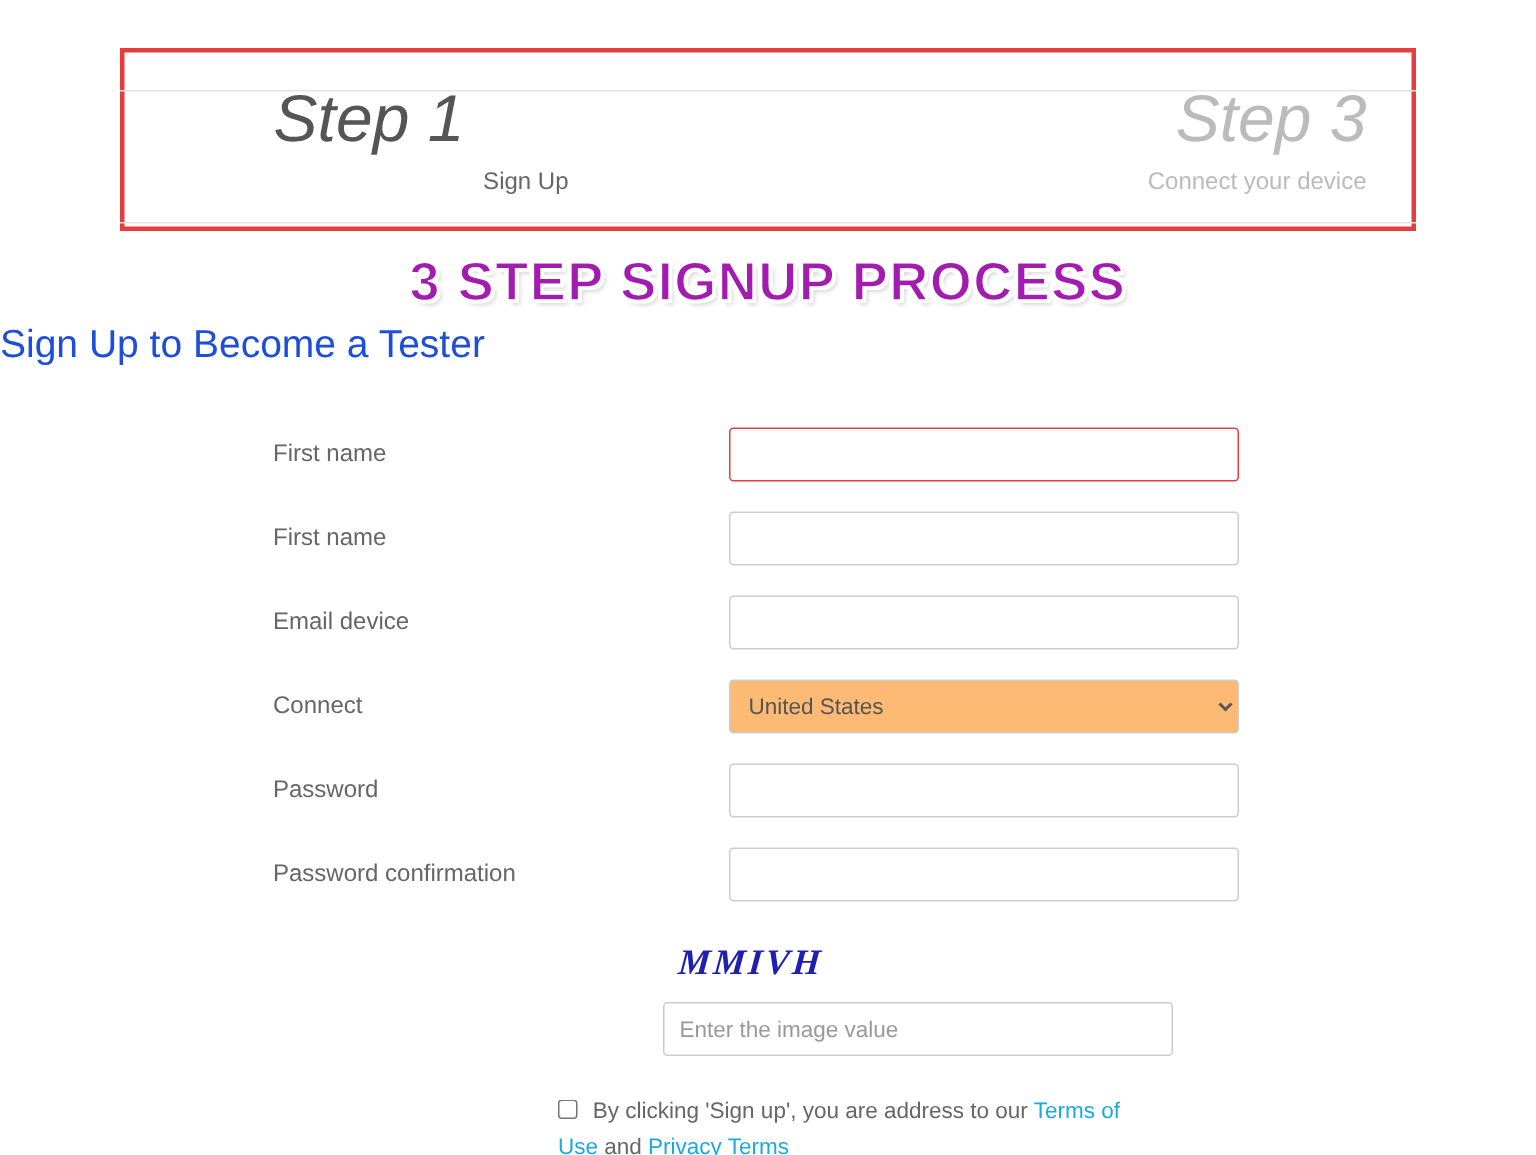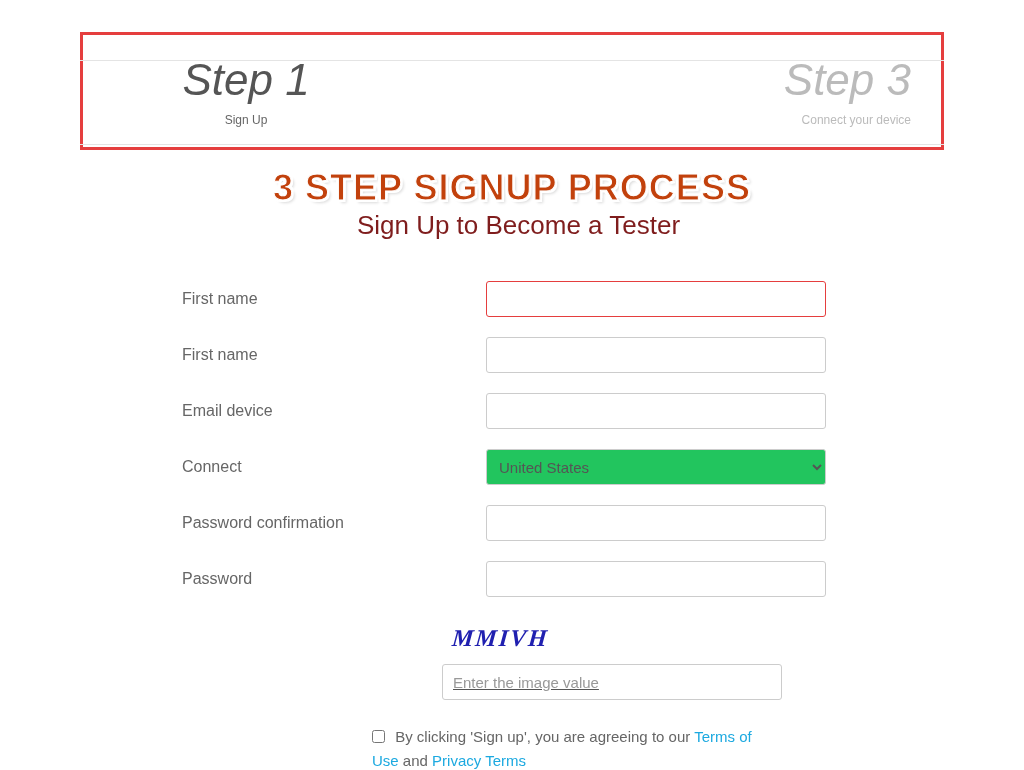--- a/index.html
+++ b/index.html
@@ -48,58 +48,57 @@
       text-align: center;
     }
     .step-title {
       font-size: 44px;
       font-weight: 400;
       color: #555;
       margin-bottom: 8px;
       font-style: italic;
     }
     .step-subtitle {
-      font-size: 12px;
+      font-size: 16px;
       color: #666;
+      text-align: right;
     }
     .step.inactive .step-title {
       color: #bbb;
     }
     .step.inactive .step-subtitle {
       color: #bbb;
     }
     .annotation-overlay {
       position: absolute;
       top: 135px;
       left: 0;
       right: 0;
       text-align: center;
       pointer-events: none;
     }
     .annotation-text {
       font-size: 36px;
       font-weight: 700;
-      color: #c2410c;
+      color: #a21caf;
       -webkit-text-stroke: 1px #fff;
       text-shadow:
         2px 2px 0 #fff,
         -2px 2px 0 #fff,
         2px -2px 0 #fff,
         -2px -2px 0 #fff,
         3px 3px 3px rgba(0,0,0,0.15);
       letter-spacing: 1px;
     }
     .form-heading {
-      text-align: center;
       font-size: 26px;
       font-weight: 400;
-      color: #7f1d1d;
+      color: #1d4ed8;
       margin-top: 60px;
       margin-bottom: 40px;
-      padding-left: 13px;
     }
     .form-container {
       width: 720px;
       margin: 0 auto;
       padding-left: 30px;
     }
     .form-row {
       display: flex;
       align-items: center;
       margin-bottom: 20px;
@@ -128,21 +127,21 @@
       border: 1px solid #e53e3e;
     }
     .form-select {
       width: 100%;
       height: 36px;
       border: 1px solid #ccc;
       border-radius: 3px;
       padding: 0 8px;
       font-size: 15px;
       color: #555;
-      background: #22c55e;
+      background: #fdba74;
     }
     .captcha-section {
       margin-left: 260px;
       width: 340px;
     }
     .captcha-image {
       font-family: "Times New Roman", serif;
       font-size: 24px;
       font-weight: bold;
       font-style: italic;
@@ -152,21 +151,20 @@
       transform: skewX(-5deg);
     }
     .captcha-input {
       width: 100%;
       height: 36px;
       border: 1px solid #ccc;
       border-radius: 3px;
       padding: 16px 10px;
       font-size: 15px;
       color: #555;
-      text-decoration: underline;
     }
     .captcha-input::placeholder {
       color: #999;
     }
     .terms-section {
       margin-left: 190px;
       width: 400px;
       margin-top: 25px;
       font-size: 15px;
       color: #666;
@@ -231,36 +229,36 @@
   <div class="form-row">
     <label class="form-label">Connect</label>
     <div class="form-input-wrap">
       <select class="form-select">
         <option>United States</option>
       </select>
     </div>
   </div>
 
   <div class="form-row">
+    <label class="form-label">Password</label>
+    <div class="form-input-wrap">
+      <input type="password" class="form-input" value="" style="">
+    </div>
+  </div>
+
+  <div class="form-row">
     <label class="form-label">Password confirmation</label>
-    <div class="form-input-wrap">
-      <input type="password" class="form-input" value="" style="">
-    </div>
-  </div>
-
-  <div class="form-row">
-    <label class="form-label">Password</label>
     <div class="form-input-wrap">
       <input type="password" class="form-input" value="" style="">
     </div>
   </div>
 
   <div class="captcha-section">
     <div class="captcha-image">MMIVH</div>
     <input type="text" class="captcha-input" placeholder="Enter the image value" style="">
   </div>
 
   <div class="terms-section">
     <input type="checkbox" class="terms-checkbox" style="">
-    <span>By clicking 'Sign up', you are agreeing to our </span><a href="#" class="terms-link">Terms of Use</a><span> and </span><a href="#" class="terms-link">Privacy Terms</a>
+    <span>By clicking 'Sign up', you are address to our </span><a href="#" class="terms-link">Terms of Use</a><span> and </span><a href="#" class="terms-link">Privacy Terms</a>
   </div>
 
 </div>
 
 </body></html>

